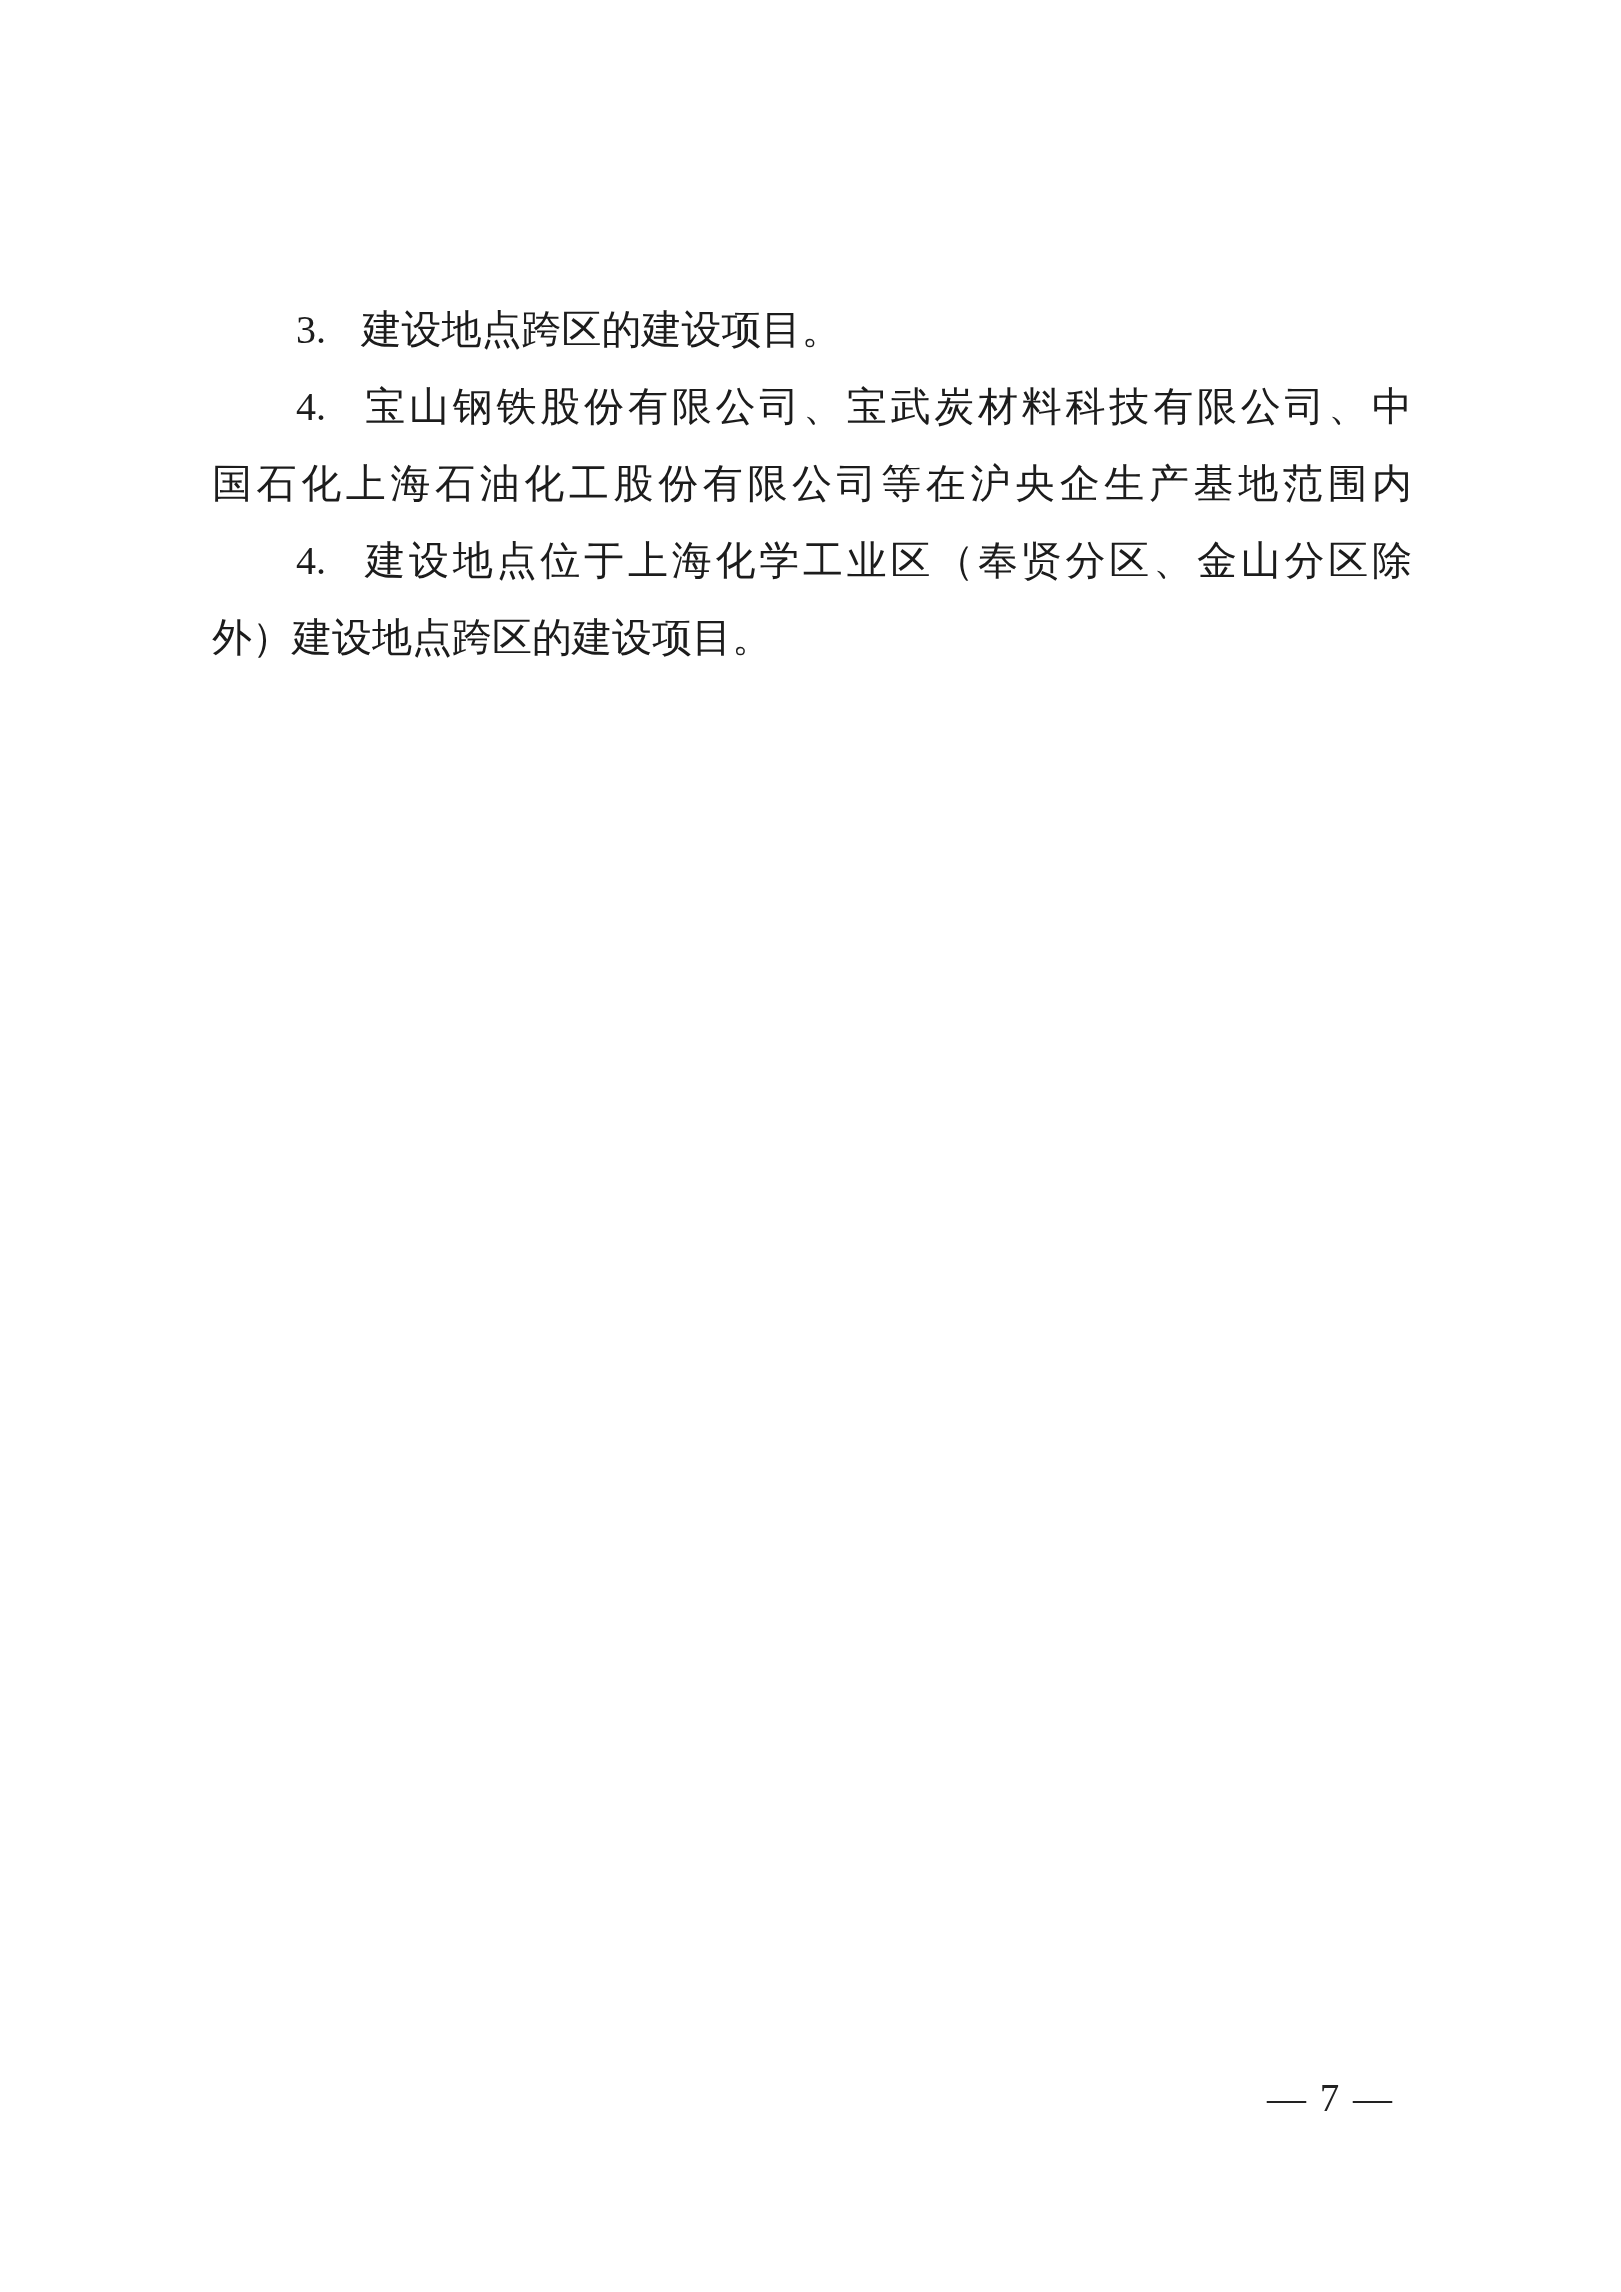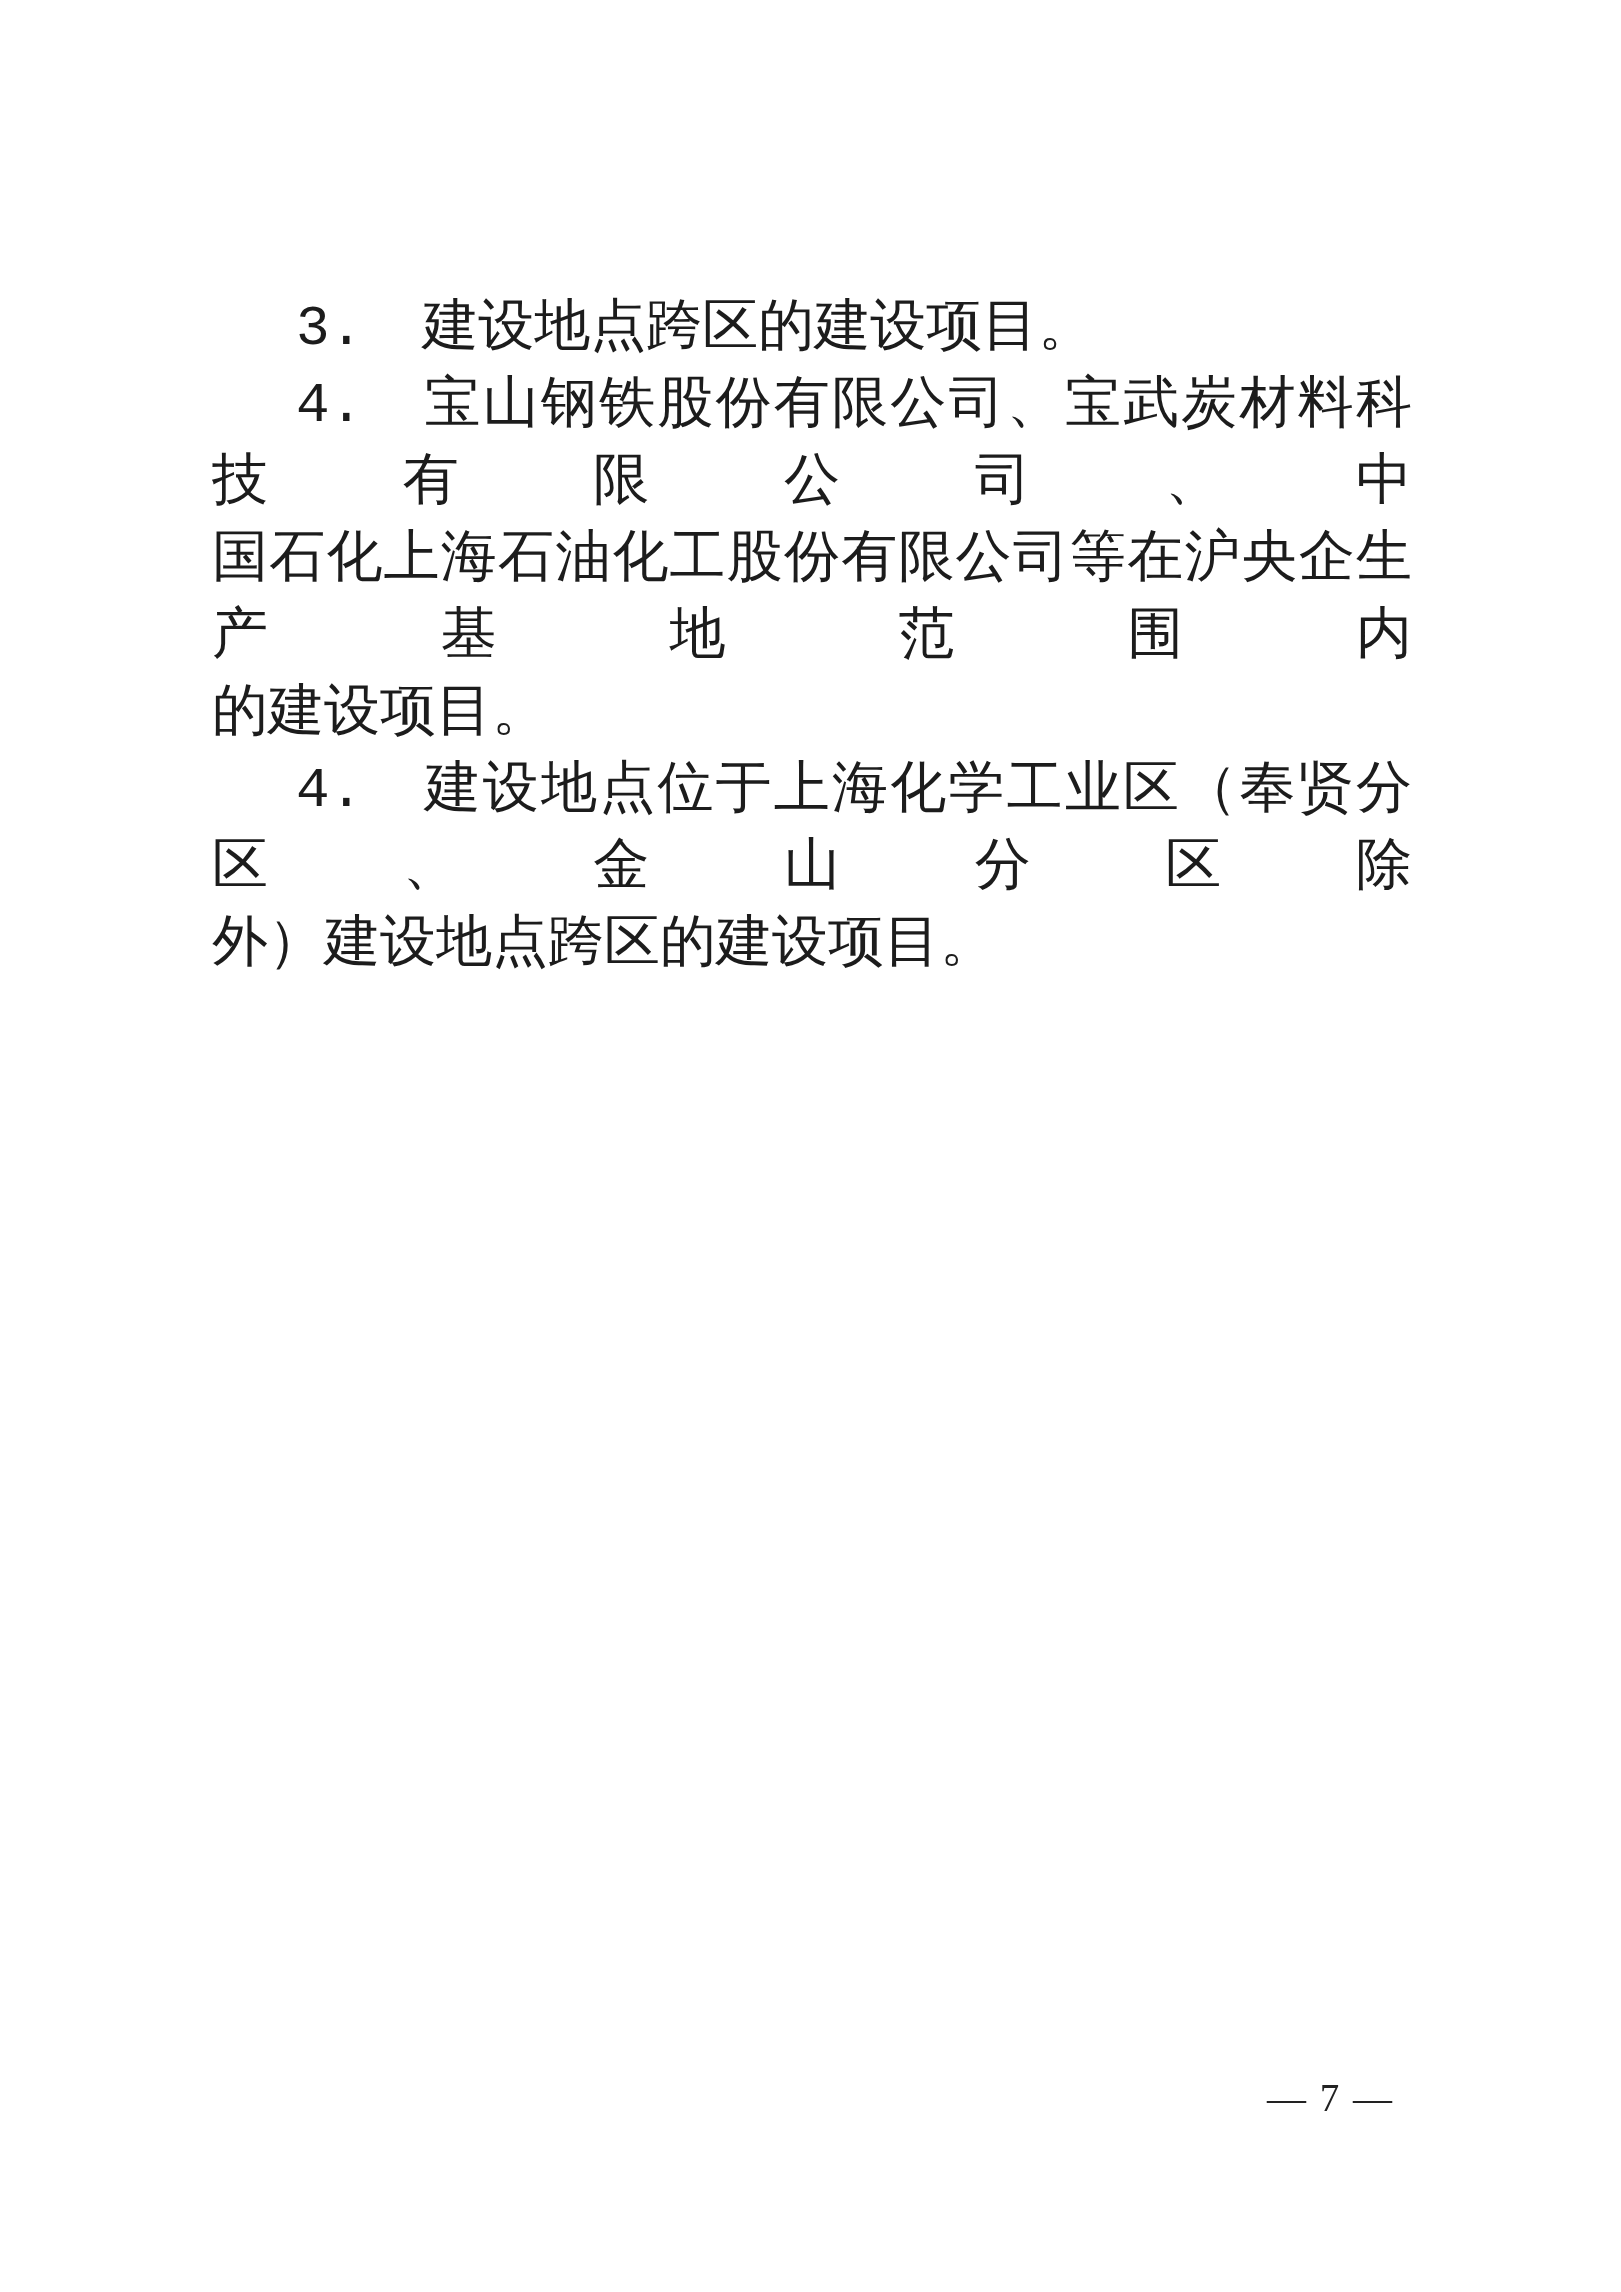--- a/index.html
+++ b/index.html
@@ -21,26 +21,25 @@
     background: #ffffff;
   }
   .body-text {
     position: absolute;
     left: 212px;
     top: 291px;
     width: 1200px;
   }
   .line {
     margin: 0;
-    font-size: 56px;
+    font-size: 40px;
     line-height: 77px;
     word-spacing: 25.5px;
     white-space: pre-wrap;
     text-align: left;
-    font-family: Liberation Mono, monospace;
   }
   .line.indent {
     text-indent: 84px;
   }
   .line.justify {
     text-align: justify;
     text-align-last: justify;
     text-justify: inter-character;
   }
   .footer {
@@ -60,21 +59,20 @@
 <div class="page">
 
   <main class="body-text">
 
     <p class="line indent">3. 建设地点跨区的建设项目。</p>
 
     <p class="line indent justify">4. 宝山钢铁股份有限公司、宝武炭材料科技有限公司、中</p>
 
     <p class="line justify">国石化上海石油化工股份有限公司等在沪央企生产基地范围内</p>
 
-    <p class="line">的建设项目。</p>
 
     <p class="line indent justify">4. 建设地点位于上海化学工业区（奉贤分区、金山分区除</p>
 
     <p class="line">外）建设地点跨区的建设项目。</p>
 
   </main>
 
   <footer class="footer">
     <span>— 7 —</span>
   </footer>

